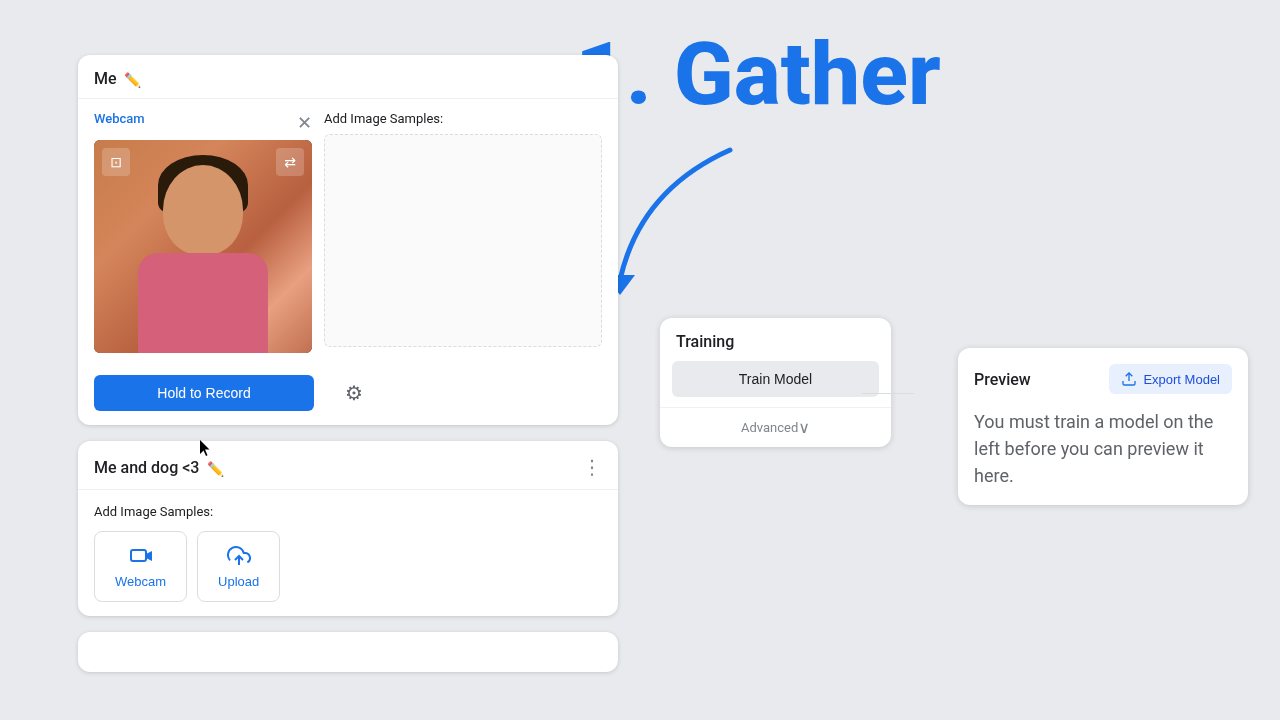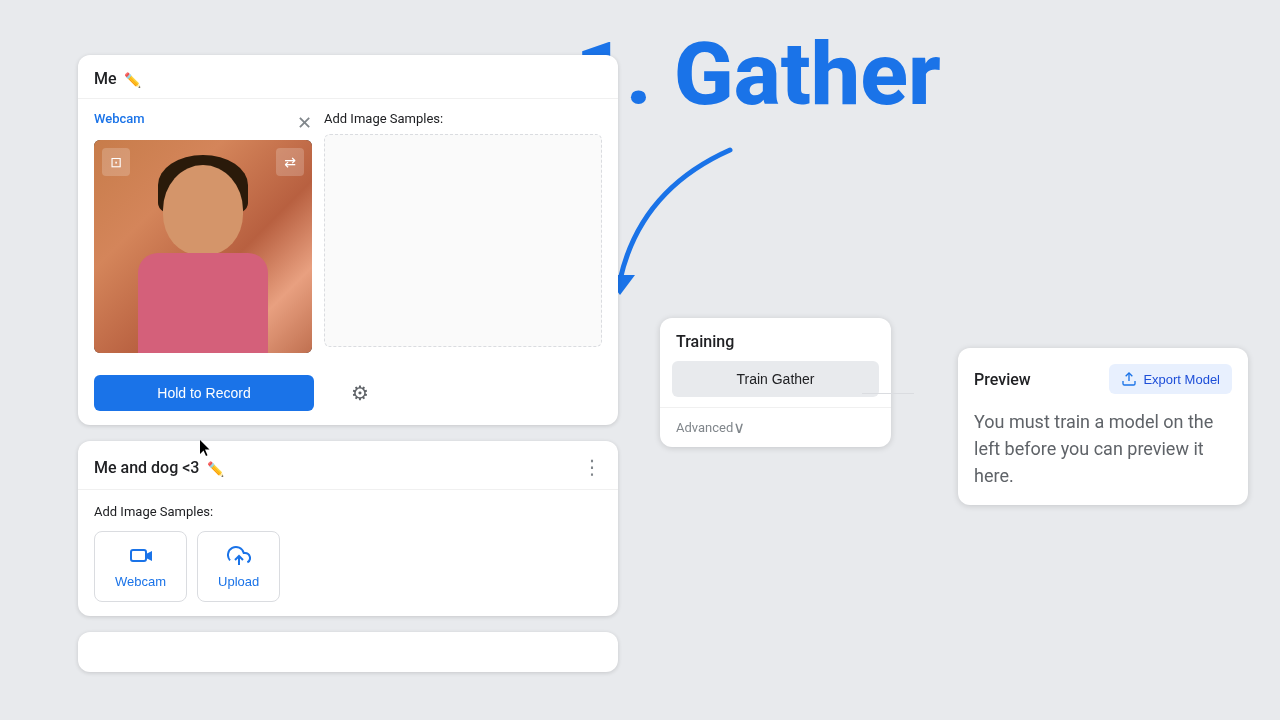--- a/index.html
+++ b/index.html
@@ -197,21 +197,21 @@
       height: 213px;
       border: 1.5px dashed #dadce0;
       border-radius: 6px;
       background: #fafafa;
     }
 
     
     .record-row {
       display: flex;
       align-items: center;
-      gap: 28px;
+      gap: 22px;
       padding: 10px 16px 14px 16px;
     }
 
     .hold-record-btn {
       flex: 1;
       max-width: 220px;
       background: #1a73e8;
       color: white;
       border: none;
       border-radius: 6px;
@@ -308,21 +308,21 @@
       border-radius: 6px;
       font-size: 14px;
       color: #202124;
       cursor: pointer;
       text-align: center;
     }
 
     .advanced-row {
       display: flex;
       align-items: center;
-      justify-content: flex-start;
+      justify-content: center;
       padding: 10px 16px;
       border-top: 1px solid #f0f0f0;
       cursor: pointer;
     }
 
     .advanced-label {
       font-size: 13px;
       color: #80868b;
     }
 
@@ -478,21 +478,21 @@
       </div>
     </div>
   </div>
 
   <div class="card3"></div>
 
 </div>
 
 <div class="training-panel">
   <div class="training-header">Training</div>
-  <button class="train-model-btn">Train Gather</button>
+  <button class="train-model-btn">Train Model</button>
   <div class="advanced-row">
     <span class="advanced-label">Advanced</span>
     <span class="chevron-icon">∨</span>
   </div>
 </div>
 
 <div class="connector"></div>
 
 <div class="preview-panel">
   <div class="preview-header">

